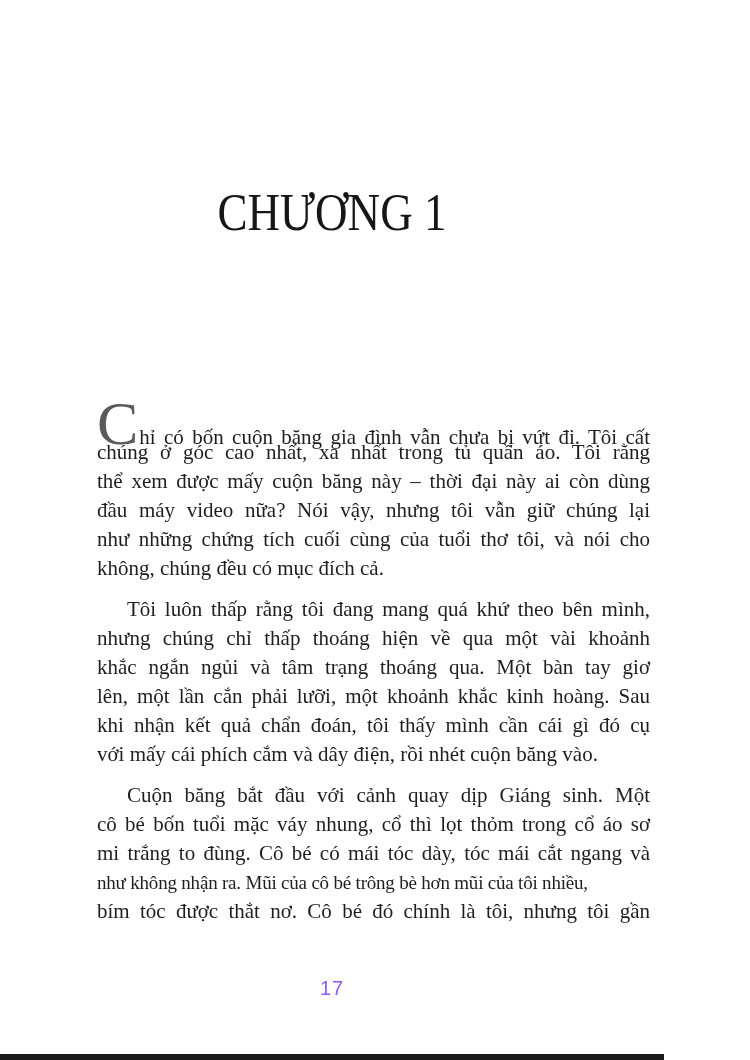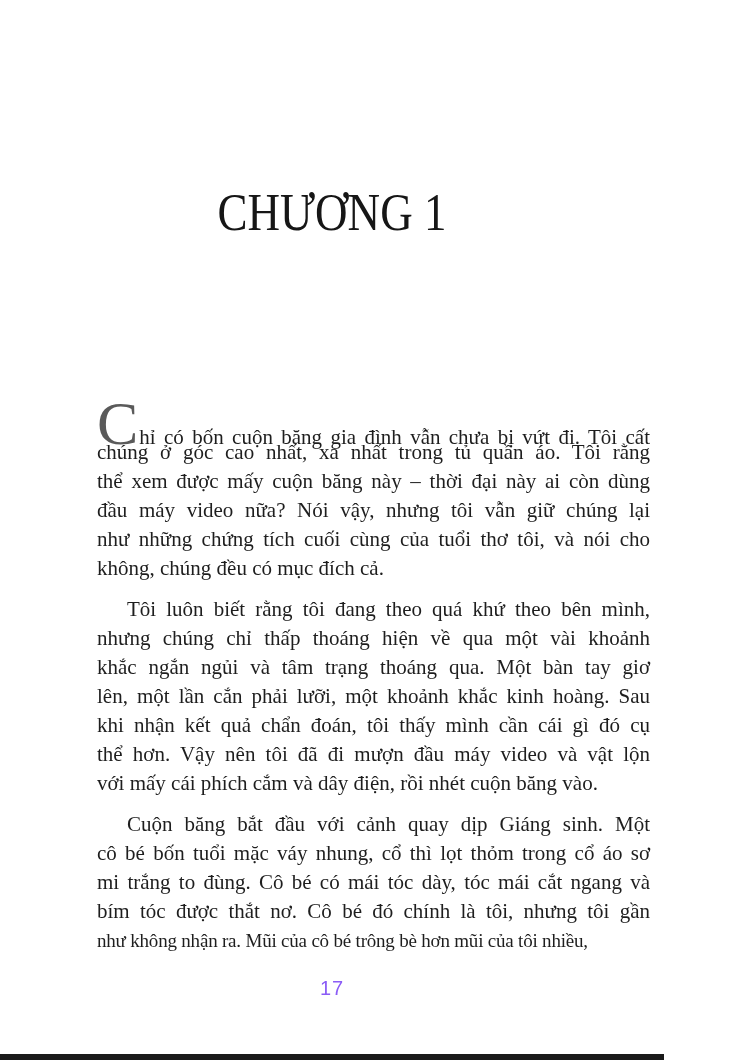--- a/index.html
+++ b/index.html
@@ -97,33 +97,32 @@
   <div class="body-text">
       <div class="paragraph">
         <div class="line"><span class="dropcap">C</span>hỉ có bốn cuộn băng gia đình vẫn chưa bị vứt đi. Tôi cất</div>
         <div class="line">chúng ở góc cao nhất, xa nhất trong tủ quần áo. Tôi rằng</div>
         <div class="line">thể xem được mấy cuộn băng này – thời đại này ai còn dùng</div>
         <div class="line">đầu máy video nữa? Nói vậy, nhưng tôi vẫn giữ chúng lại</div>
         <div class="line">như những chứng tích cuối cùng của tuổi thơ tôi, và nói cho</div>
         <div class="line last">không, chúng đều có mục đích cả.</div>
       </div>
       <div class="paragraph">
-        <div class="line indent">Tôi luôn biết rằng tôi đang theo quá khứ theo bên mình,</div>
+        <div class="line indent">Tôi luôn thấp rằng tôi đang mang quá khứ theo bên mình,</div>
         <div class="line">nhưng chúng chỉ thấp thoáng hiện về qua một vài khoảnh</div>
         <div class="line">khắc ngắn ngủi và tâm trạng thoáng qua. Một bàn tay giơ</div>
         <div class="line">lên, một lần cắn phải lưỡi, một khoảnh khắc kinh hoàng. Sau</div>
         <div class="line">khi nhận kết quả chẩn đoán, tôi thấy mình cần cái gì đó cụ</div>
-        <div class="line">thể hơn. Vậy nên tôi đã đi mượn đầu máy video và vật lộn</div>
         <div class="line last">với mấy cái phích cắm và dây điện, rồi nhét cuộn băng vào.</div>
       </div>
       <div class="paragraph">
         <div class="line indent">Cuộn băng bắt đầu với cảnh quay dịp Giáng sinh. Một</div>
         <div class="line">cô bé bốn tuổi mặc váy nhung, cổ thì lọt thỏm trong cổ áo sơ</div>
         <div class="line">mi trắng to đùng. Cô bé có mái tóc dày, tóc mái cắt ngang và</div>
+        <div class="line last tight">như không nhận ra. Mũi của cô bé trông bè hơn mũi của tôi nhiều,</div>
         <div class="line">bím tóc được thắt nơ. Cô bé đó chính là tôi, nhưng tôi gần</div>
-        <div class="line last tight">như không nhận ra. Mũi của cô bé trông bè hơn mũi của tôi nhiều,</div>
       </div>
     </div>
 
   <div class="page-number">17</div>
 
   <div class="bottom-bar"></div>
 </div>
 
 </body></html>

